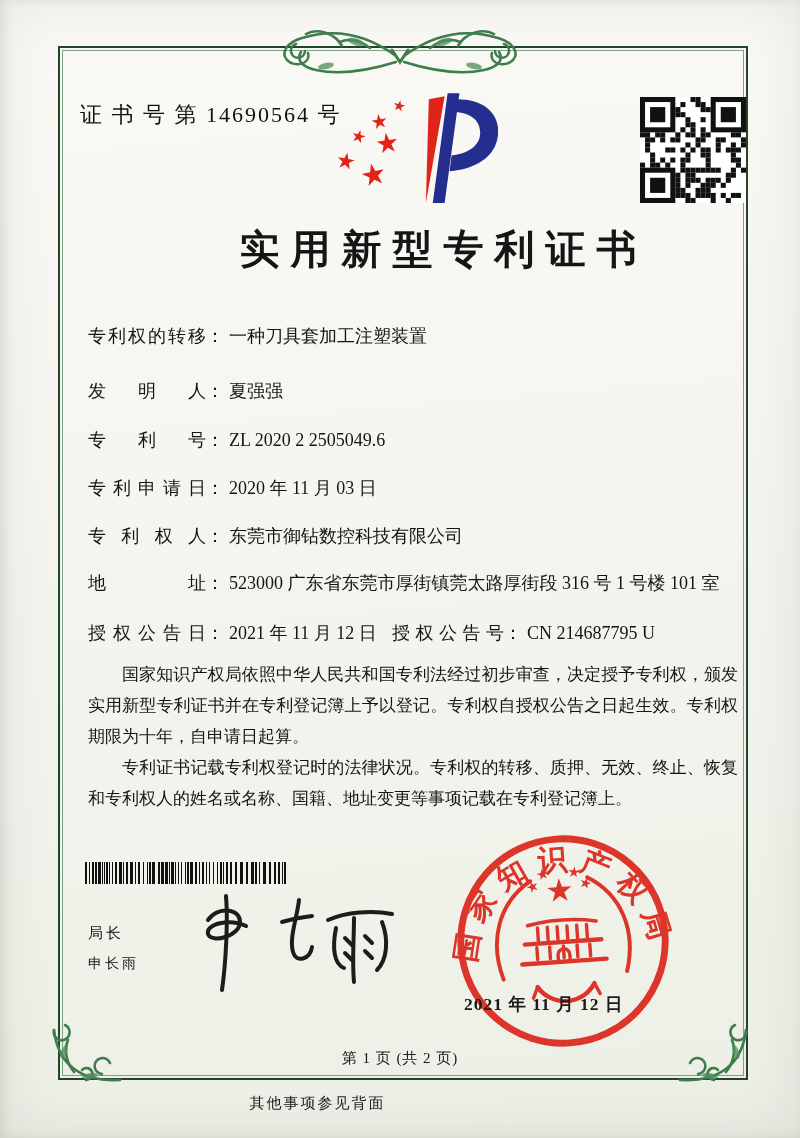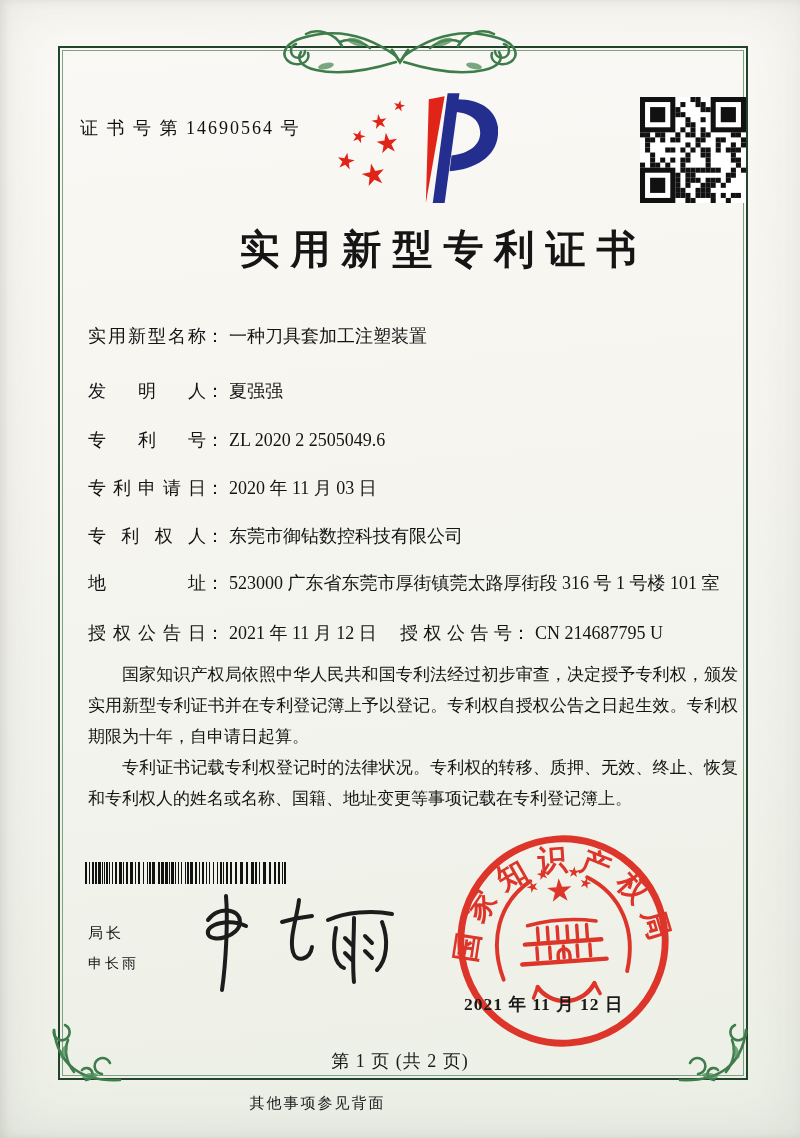--- a/index.html
+++ b/index.html
@@ -17,51 +17,51 @@
   }
   .frame-inner{
     position:absolute; left:2px; top:2px; right:2px; bottom:2px;
     border:1px solid #7da184;
   }
   .ornament-top{ position:absolute; left:278px; top:22px; width:244px; height:80px; }
   .corner{ position:absolute; width:92px; height:76px; }
   .corner-bl{ left:32px; top:1018px; }
   .corner-br{ left:676px; top:1018px; transform:scaleX(-1); }
   
-  .cert-no{ position:absolute; left:80px; top:116px; font-size:18px; letter-spacing:2px; color:#111; }
+  .cert-no{ position:absolute; left:80px; top:100px; font-size:22px; letter-spacing:2px; color:#111; }
   .logo{ position:absolute; left:330px; top:90px; width:168px; height:124px; }
   .qr{ position:absolute; left:640px; top:97px; width:106px; height:106px; }
   .title{
     position:absolute; left:0; top:222px; width:800px; text-align:center;
     font-size:40px; font-weight:bold; letter-spacing:11px; color:#151515;
     text-indent:11px;
     margin-left:38px;
   }
   
   .frow{ position:absolute; left:88px; width:652px; display:flex; align-items:flex-start;
          font-size:18px; color:#141414; line-height:1.35; }
   .flabel{ display:inline-block; width:118px; text-align:justify; text-align-last:justify; flex:0 0 118px; }
   .fcolon{ flex:0 0 auto; }
   .fvalue{ margin-left:5px; flex:1 1 auto; }
   .r0{top:324px}.r1{top:379px}.r2{top:428px}.r3{top:476px}.r4{top:524px}.r5{top:571px}.r6{top:621px}
   .r5 .fvalue{ max-width:512px; }
-  .grant-no-group{ position:absolute; left:312px; top:0; display:flex; width:340px; }
+  .grant-no-group{ position:absolute; left:304px; top:0; display:flex; width:340px; }
   .grant-no-group .flabel{ width:112px; flex:0 0 112px; }
   
   .body-text{ position:absolute; left:88px; top:660px; width:650px;
     font-size:17px; line-height:1.82; color:#141414; text-align:justify; }
   .body-text p{ text-indent:2em; }
   
   .barcode{ position:absolute; left:85px; top:862px; width:206px; height:22px; }
   .director-title{ position:absolute; left:88px; top:924px; font-size:15px; letter-spacing:3px; color:#141414; }
   .director-name { position:absolute; left:88px; top:955px; font-size:14px; letter-spacing:3px; color:#141414; }
   .signature{ position:absolute; left:196px; top:890px; width:208px; height:108px; }
   .seal{ position:absolute; left:450px; top:828px; width:226px; height:226px; transform:rotate(-4deg); opacity:.94; }
   .seal-date{ position:absolute; left:464px; top:992px; font-size:17.5px; font-weight:bold; color:#1a1a1a; letter-spacing:1px; }
-  .page-info{ position:absolute; left:0; top:1049px; width:800px; text-align:center; font-size:18px; color:#1a1a1a; letter-spacing:1px; }
+  .page-info{ position:absolute; left:0; top:1049px; width:800px; text-align:center; font-size:15px; color:#1a1a1a; letter-spacing:1px; }
   .back-note{ position:absolute; left:0; top:1094px; width:635px; text-align:center; font-size:15px; color:#1a1a1a; letter-spacing:2px; }
 </style>
 </head>
 <body>
 
 <div class="photo">
 
   <div class="frame">
     <div class="frame-inner"></div>
   </div>
@@ -266,21 +266,21 @@
       <rect x="75" y="5" width="25" height="25" fill="#fff"></rect>
       <rect x="80" y="10" width="15" height="15" fill="#111"></rect>
       <rect x="0" y="70" width="35" height="35" fill="#111"></rect>
       <rect x="5" y="75" width="25" height="25" fill="#fff"></rect>
       <rect x="10" y="80" width="15" height="15" fill="#111"></rect>
     </svg>
 
   <div class="title">实用新型专利证书</div>
 
   <div class="frow r0">
-    <span class="flabel">实用新型名称</span>
+    <span class="flabel">专利权的转移</span>
       <span class="fcolon">：</span>
     <span class="fvalue">一种刀具套加工注塑装置</span>
   </div>
   <div class="frow r1">
     <span class="flabel">发明人</span>
       <span class="fcolon">：</span>
     <span class="fvalue">夏强强</span>
   </div>
   <div class="frow r2">
     <span class="flabel">专利号</span>

